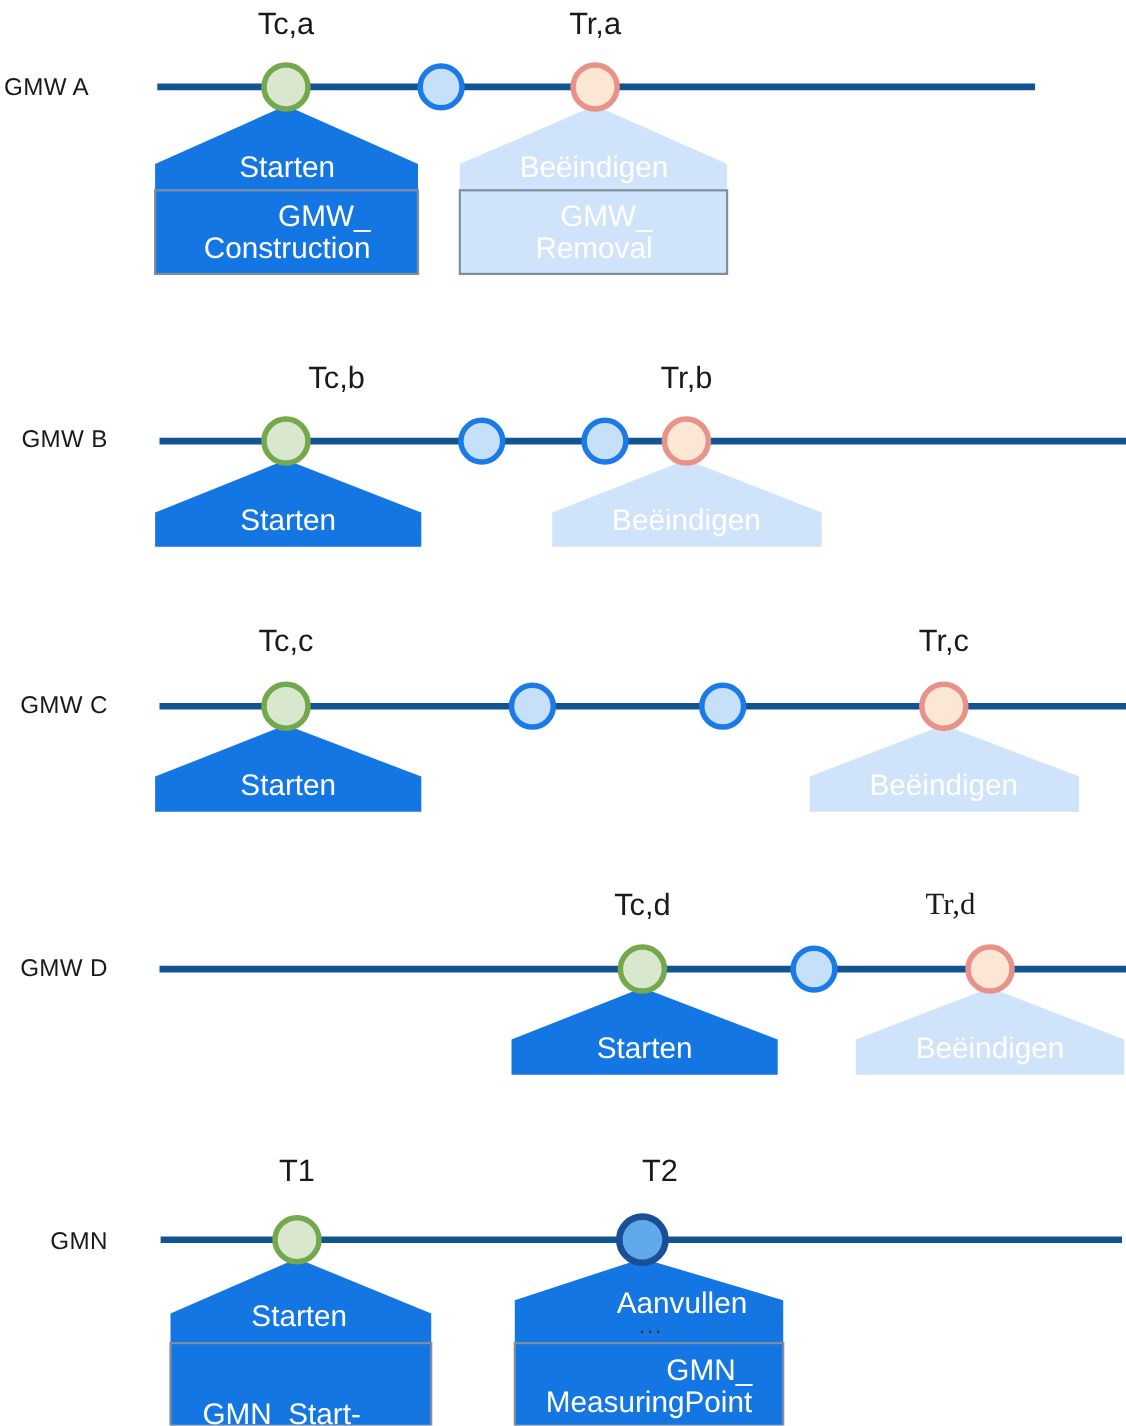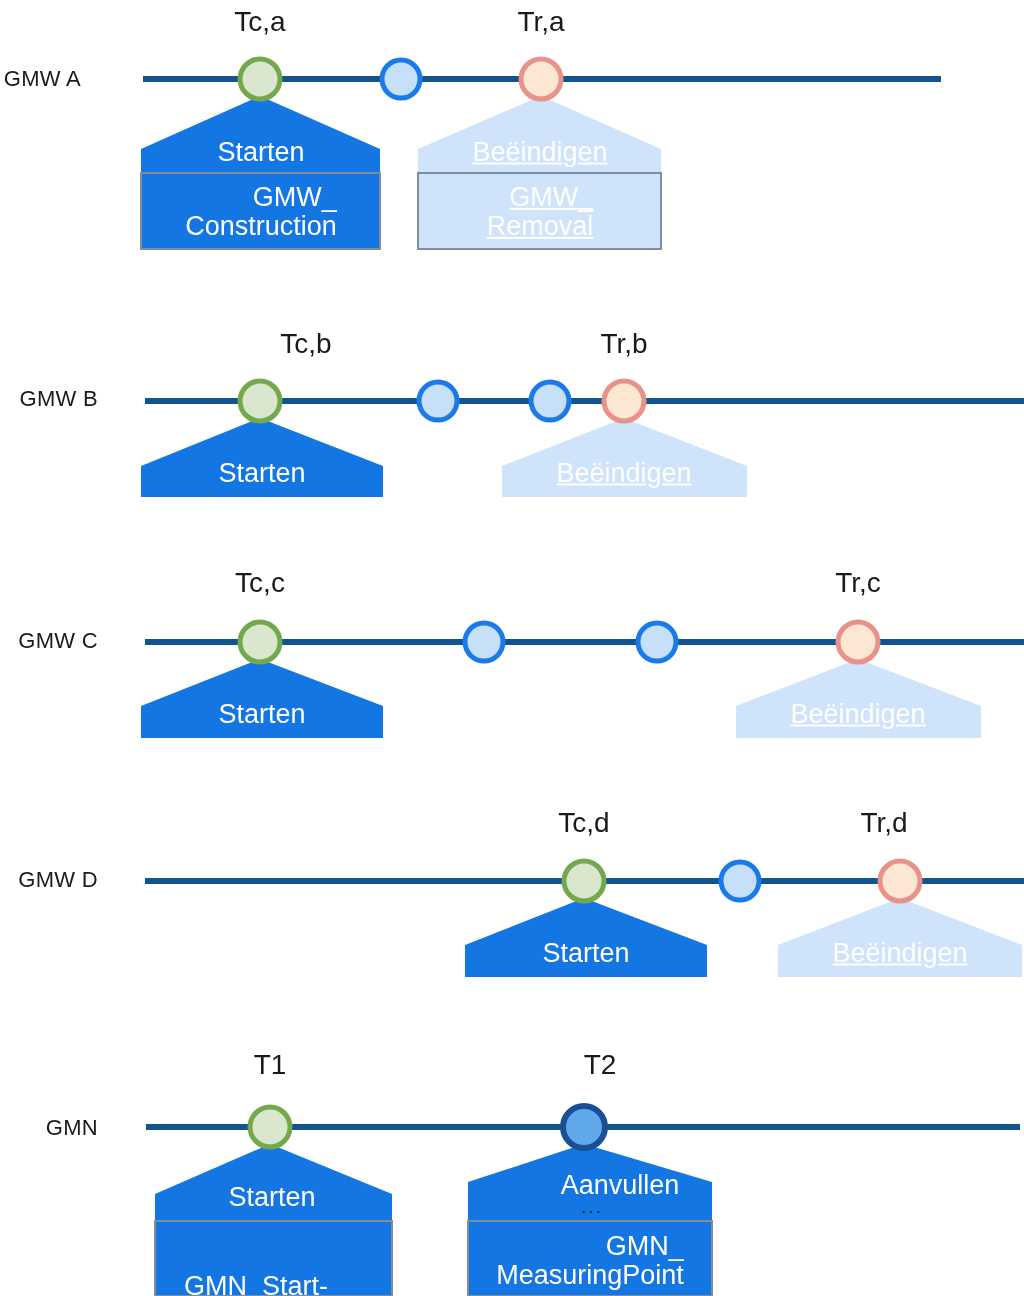--- a/index.html
+++ b/index.html
@@ -23,21 +23,21 @@
     transform:translate(-50%,-50%);
   }
   .pent-text{
     font-size:27px;color:#ffffff;
     transform:translate(-50%,-50%);
   }
   .box-text{
     font-size:27px;color:#ffffff;line-height:1.08;text-align:right;
     transform:translate(-50%,-50%);
   }
-  .box-text.faded, .pent-text.faded{color:#ffffff;text-decoration:underline;}
+  .box-text.faded, .pent-text.faded{color:#ffffff;}
   .ellipsis-dots{
     font-size:19px;color:#222222;letter-spacing:2px;
     transform:translate(-50%,-50%);
   }
 </style>
 </head>
 <body>
 
 <div id="stage">
   <svg id="diagram" viewBox="0 0 1024 1296">
@@ -100,21 +100,21 @@
       <div class="lbl tick-label" style="left: 624px; top: 344px;">Tr,b</div>
       <div class="lbl pent-text" style="left: 262px; top: 473px;">Starten</div>
       <div class="lbl pent-text faded" style="left: 624px; top: 473px;">Beëindigen</div>
       <div class="lbl row-label" style="left: 98px; top: 641px;">GMW C</div>
       <div class="lbl tick-label" style="left: 260px; top: 583px;">Tc,c</div>
       <div class="lbl tick-label" style="left: 858px; top: 583px;">Tr,c</div>
       <div class="lbl pent-text" style="left: 262px; top: 714px;">Starten</div>
       <div class="lbl pent-text faded" style="left: 858px; top: 714px;">Beëindigen</div>
       <div class="lbl row-label" style="left: 98px; top: 880px;">GMW D</div>
       <div class="lbl tick-label" style="left: 584px; top: 823px;">Tc,d</div>
-      <div class="lbl tick-label" style="left: 884px; top: 823px;">Tr,d</div>
+      <div class="lbl tick-label" style="left: 864px; top: 823px; font-family: Liberation Serif, serif;">Tr,d</div>
       <div class="lbl pent-text" style="left: 586px; top: 953px;">Starten</div>
       <div class="lbl pent-text faded" style="left: 900px; top: 953px;">Beëindigen</div>
       <div class="lbl row-label" style="left: 98px; top: 1128px;">GMN</div>
       <div class="lbl tick-label" style="left: 270px; top: 1065px;">T1</div>
       <div class="lbl tick-label" style="left: 600px; top: 1065px;">T2</div>
       <div class="lbl pent-text" style="left: 272px; top: 1197px;">Starten</div>
       <div class="lbl box-text" style="left: 256px; top: 1261px; margin-top: 40px;">GMN_Start-<br>Registration</div>
       <div class="lbl pent-text" style="left: 620px; top: 1185px;">Aanvullen</div>
       <div class="lbl ellipsis-dots" style="left: 592px; top: 1207px;">...</div>
       <div class="lbl box-text" style="left: 590px; top: 1261px;">GMN_<br>MeasuringPoint</div>

